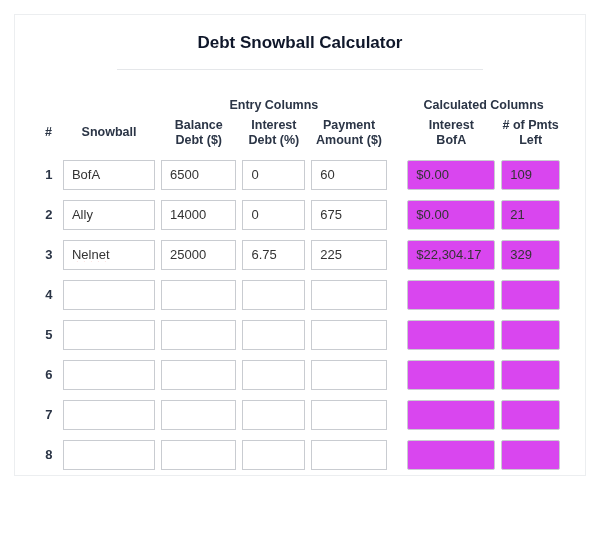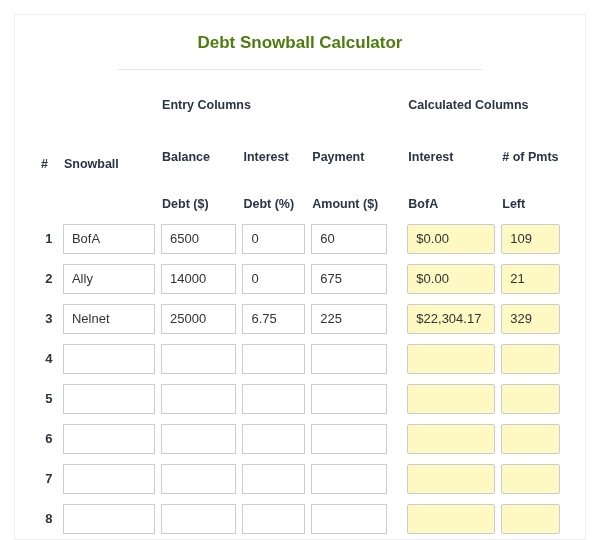--- a/index.html
+++ b/index.html
@@ -14,21 +14,21 @@
     .card {
       margin: 14px 14px 0 14px;
       border: 1px solid #eceef0;
       background: #fff;
       padding: 10px 22px 0 22px;
     }
     .title {
       text-align: center;
       font-size: 17px;
       font-weight: 700;
-      color: #4d7c0f;
+      color: #0f172a;
       padding: 8px 0 16px;
     }
     .hr {
       height: 1px;
       background: #e5e7ea;
       margin: 0 80px 26px;
     }
     table {
       width: 100%;
       border-collapse: separate;
@@ -42,24 +42,24 @@
     col.pay   { width: 78px; }
     col.gap   { width: 14px; }
     col.int   { width: 90px; }
     col.pmts  { width: 62px; }
     th {
       font-size: 12.5px;
       font-weight: 700;
       color: #2b3546;
       line-height: 1.25;
       padding: 2px 4px 6px;
-      text-align: left;
+      text-align: center;
     }
     th.group { padding-bottom: 2px; }
-    th.twoline span { display: block; margin-top: 32px; }
+    th.twoline span { display: block; }
     .rownum {
       font-size: 13px;
       font-weight: 700;
       text-align: center;
       color: #2b3546;
       padding-right: 2px;
     }
     td { padding: 5px 3px; vertical-align: middle; }
     .cell {
       width: 100%;
@@ -75,21 +75,21 @@
     }
     .ro {
       display: flex;
       align-items: center;
       height: 30px;
       border: 1px solid #c9ccd1;
       border-radius: 2px;
       font-size: 13px;
       color: #333;
       padding: 0 8px;
-      background: #fef9c3;
+      background: #d946ef;
     }
     .spellerr {
       text-decoration: underline wavy #d93025;
       text-decoration-thickness: 1px;
       text-underline-offset: 2px;
     }
   </style>
 </head>
 <body>
 

